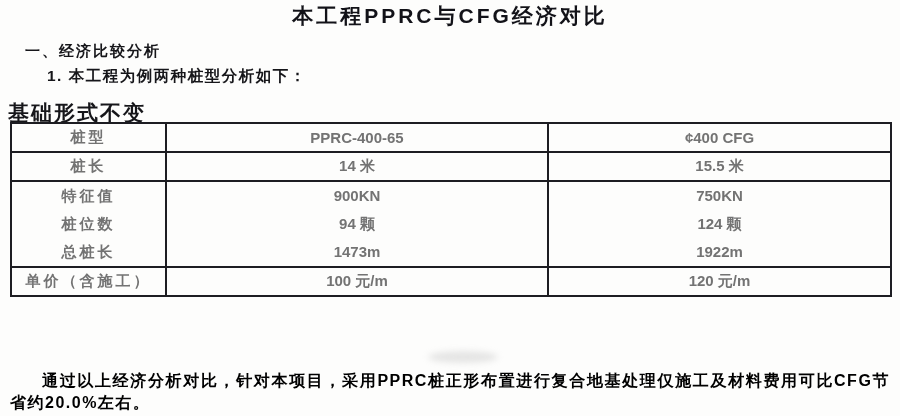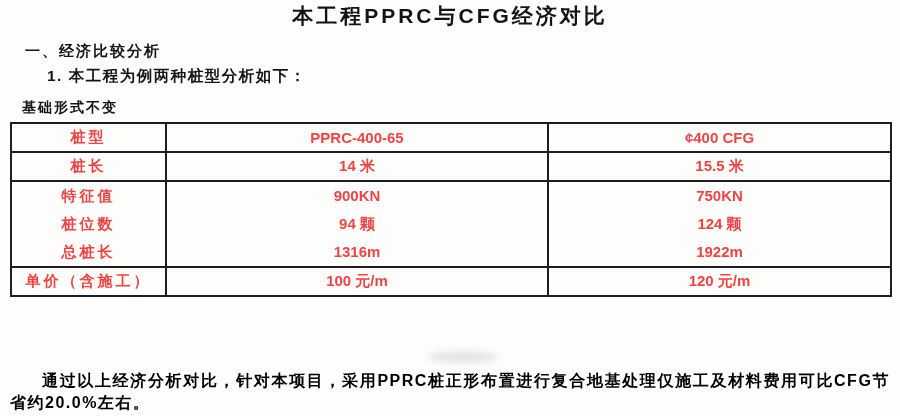--- a/index.html
+++ b/index.html
@@ -41,39 +41,39 @@
   .sub-item {
     position: absolute;
     top: 66px;
     left: 47px;
     font-size: 15.5px;
     letter-spacing: 1.5px;
   }
   .table-caption {
     position: absolute;
     top: 99px;
-    left: 22px;
-    font-size: 14px;
+    left: 8px;
+    font-size: 21px;
     letter-spacing: 2px;
   }
   table.cmp {
     position: absolute;
     top: 122px;
     left: 10px;
     width: 880px;
     border-collapse: collapse;
     table-layout: fixed;
   }
   table.cmp td {
     border: 2px solid #1d1d22;
     text-align: center;
     vertical-align: middle;
     font-size: 15px;
     font-weight: 700;
-    color: #ef4444;
+    color: #737373;
     padding: 0;
   }
   td.lbl { letter-spacing: 3px; }
   tr.r-std  { height: 29px; }
   tr.r-tall { height: 84px; }
   .stack div { line-height: 28px; height: 28px; }
   .conclusion {
     position: absolute;
     top: 370px;
     left: 10px;
@@ -132,21 +132,21 @@
           <div class="stack">
             <div>特征值</div>
             <div>桩位数</div>
             <div>总桩长</div>
           </div>
         </td>
         <td>
           <div class="stack">
             <div>900KN</div>
             <div>94 颗</div>
-            <div>1316m</div>
+            <div>1473m</div>
           </div>
         </td>
         <td>
           <div class="stack">
             <div>750KN</div>
             <div>124 颗</div>
             <div>1922m</div>
           </div>
         </td>
       </tr>

